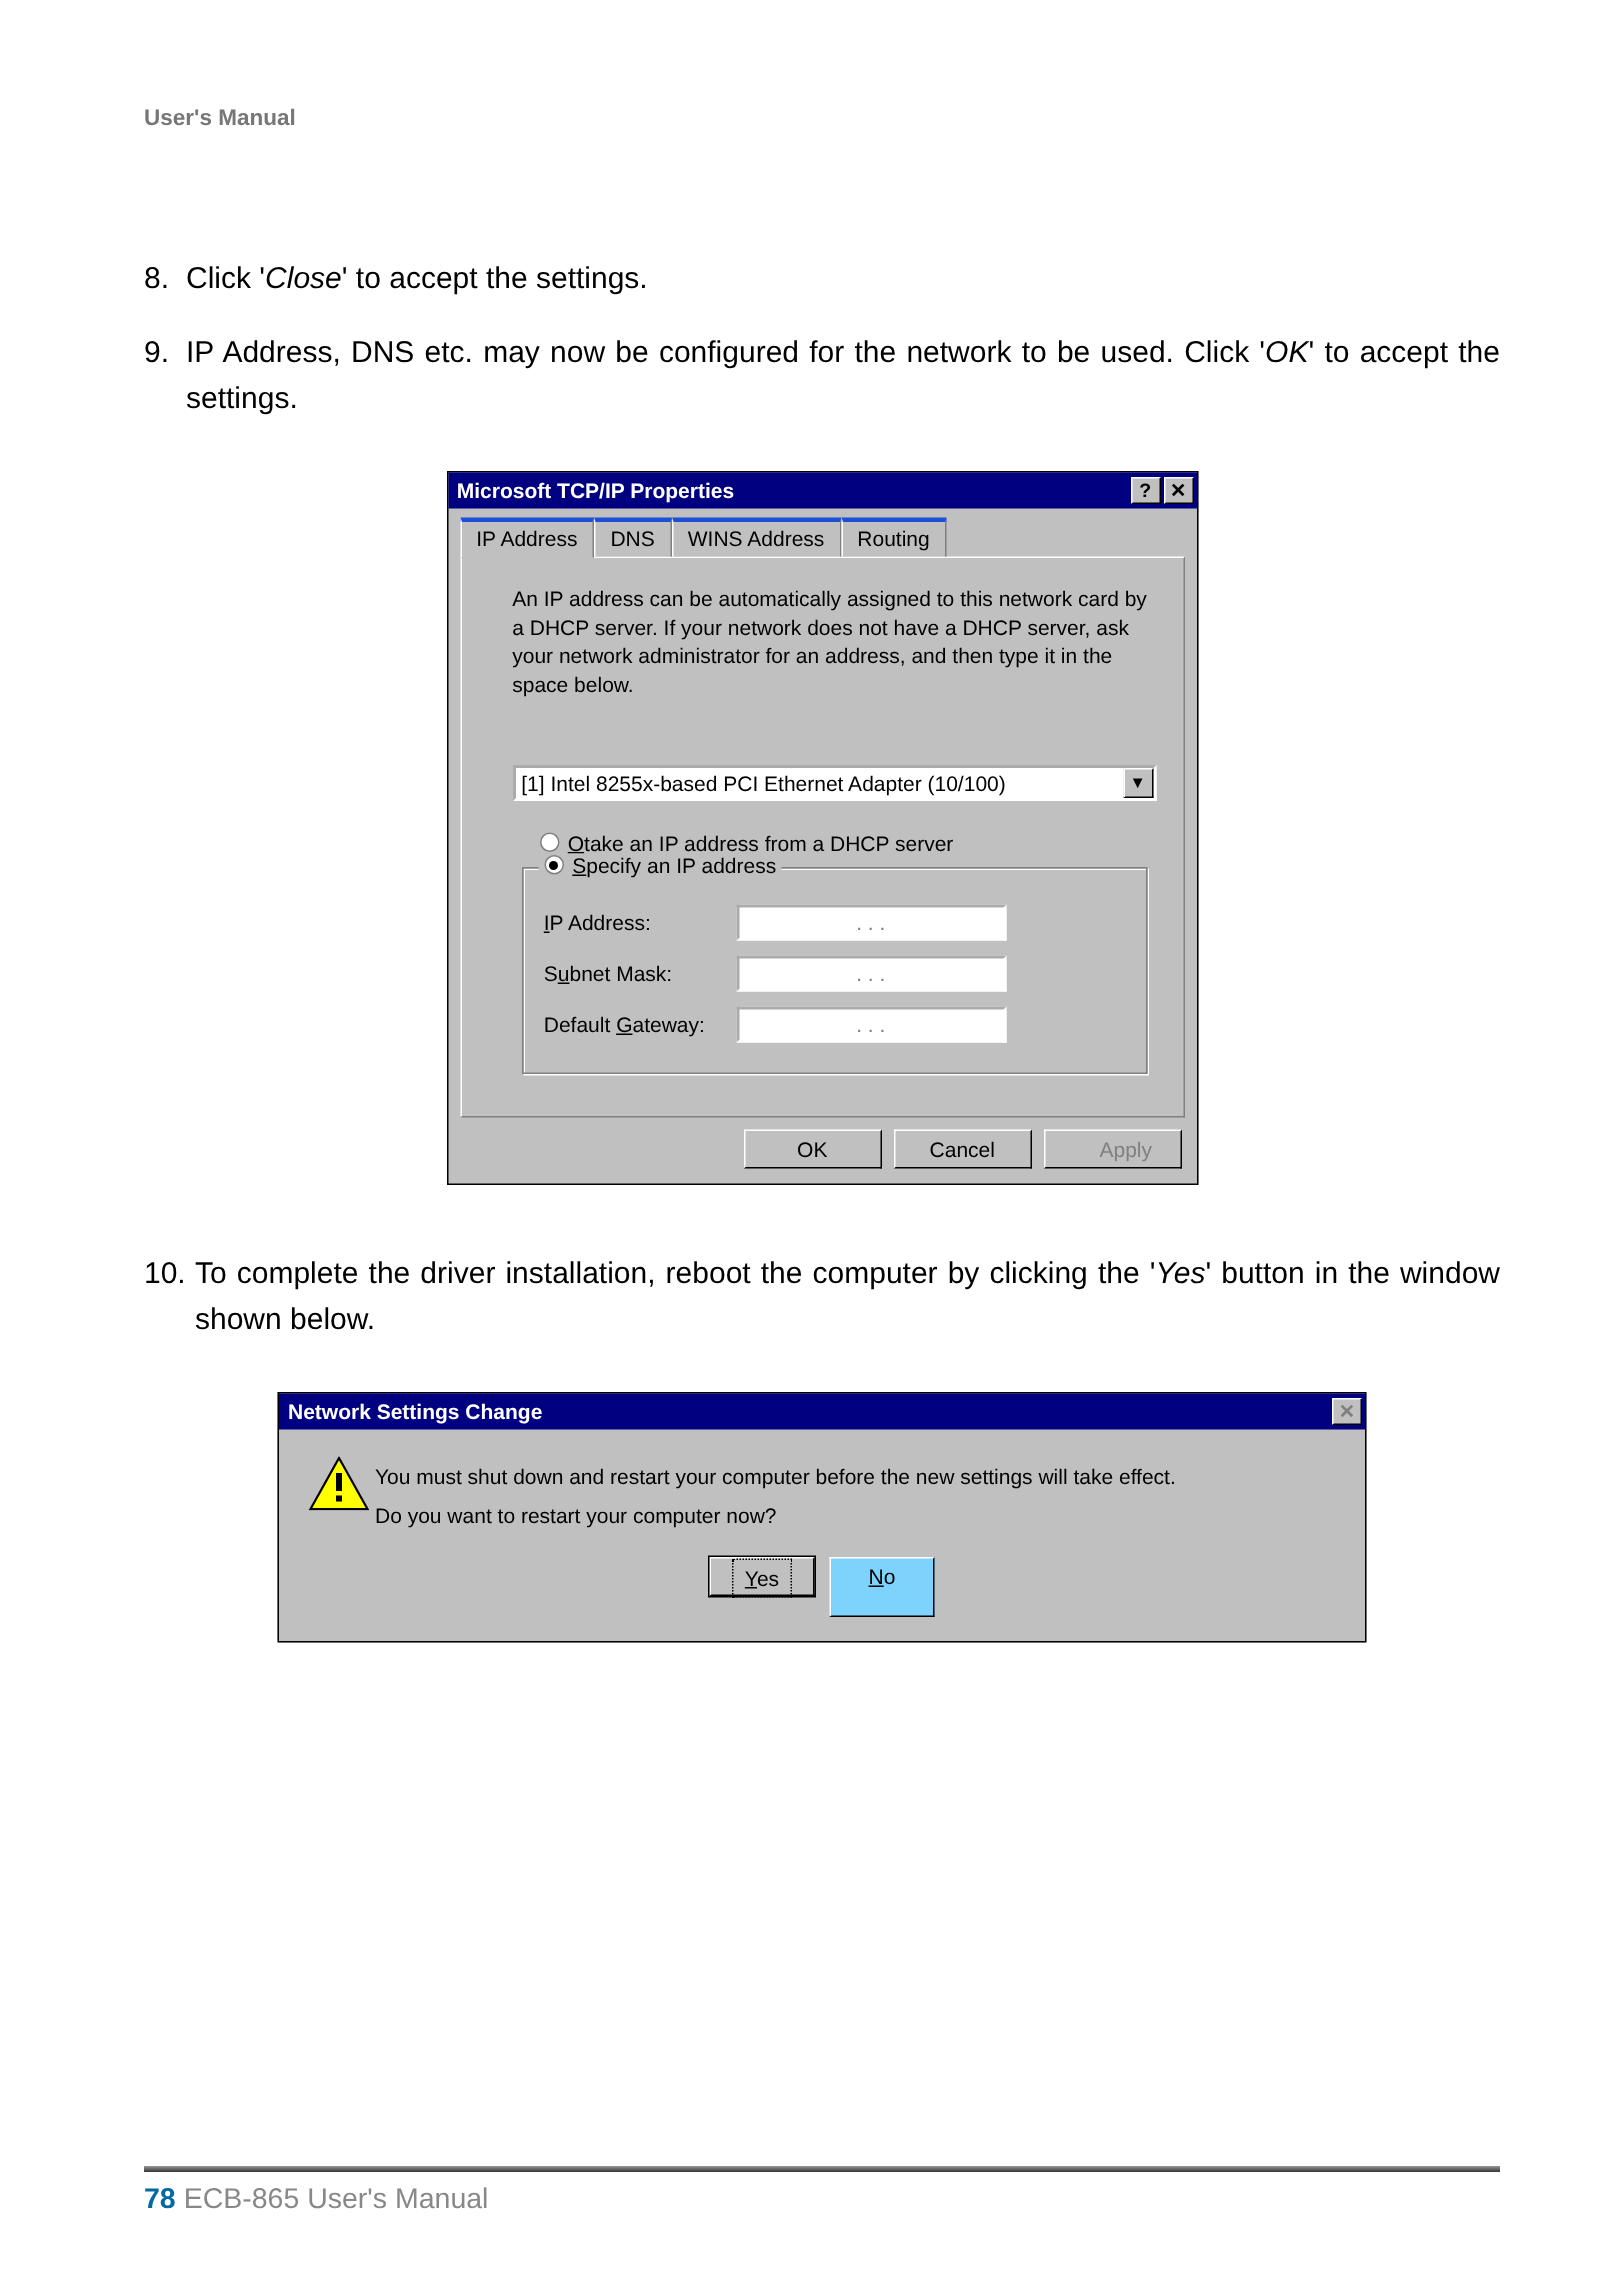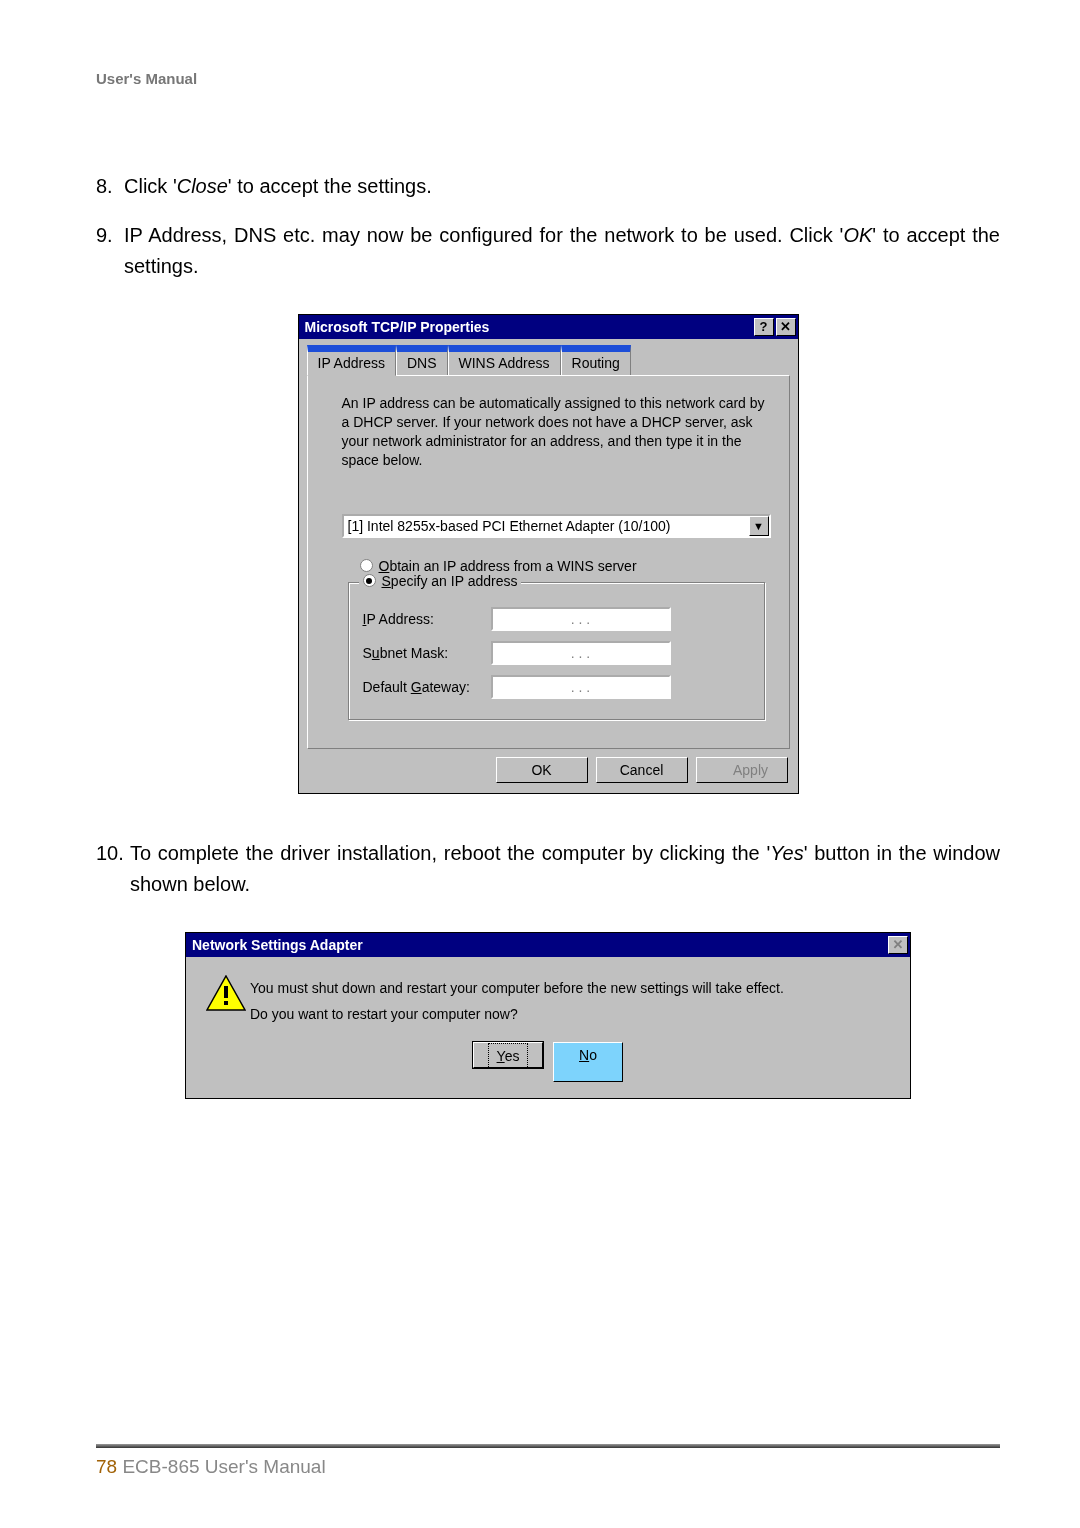--- a/index.html
+++ b/index.html
@@ -71,21 +71,21 @@
     text-align: center;
     line-height: 16px;
   }
   .tabbar {
     display: flex;
     padding: 6px 8px 0 8px;
     gap: 0;
   }
   .tab {
     padding: 3px 10px 4px 10px;
-    border-top: 7px solid #1d4ed8;
+    border-top: 3px solid #1d4ed8;
     border-left: 1px solid #fff;
     border-right: 1px solid #808080;
     background: #c0c0c0;
     position: relative;
     font-size: 14px;
   }
   .tab.active {
     z-index: 2;
     border-bottom: 1px solid #c0c0c0;
     margin-bottom: -1px;
@@ -227,21 +227,21 @@
   .footer {
     position: absolute;
     left: 96px; right: 80px; bottom: 50px;
   }
   .footer-rule {
     height: 4px;
     background: linear-gradient(#999, #333);
     margin-bottom: 8px;
   }
   .footer-text { font-size: 19px; }
-  .footer-text .pg { color: #a16207; font-weight: normal; text-align: right; }
+  .footer-text .pg { color: #0369a1; font-weight: bold; text-align: right; }
   .footer-text .rest { color: #888; }
 </style>
 </head>
 <body>
 
 <div class="page">
   <div class="header">User's Manual</div>
 
   <div class="body-text">
     <div class="list-item">
@@ -278,21 +278,21 @@
         <div class="desc-text">An IP address can be automatically assigned to this network card by a DHCP server.  If your network does not have a DHCP server, ask your network administrator for an address, and then type it in the space below.</div>
 
         <div class="combo">
           <div class="combo-text">[1] Intel 8255x-based PCI Ethernet Adapter (10/100)</div>
           <div class="combo-btn">▼</div>
         </div>
 
         <div class="radio-row">
           <div class="radio-outer"></div>
           <span>
-            <span class="underline-accel">O</span><span>btain an IP address from a WINS server</span>
+            <span class="underline-accel">O</span><span>take an IP address from a DHCP server</span>
           </span>
         </div>
 
         <div class="group-box">
           <div class="group-title">
             <div class="radio-outer">
                 <div class="radio-inner"></div>
               </div>
             <span>
               <span class="underline-accel">S</span><span>pecify an IP address</span>
@@ -336,21 +336,21 @@
       <div class="list-num" style="min-width:34px">10.</div>
       <div class="list-content">
         <span>To complete the driver installation, reboot the computer by clicking the '</span><span class="italic">Yes</span><span>' button in the window shown below.</span>
       </div>
     </div>
   </div>
 
   <div class="dialog-wrap">
     <div class="netchg">
       <div class="titlebar">
-        <span class="title-text">Network Settings Adapter</span>
+        <span class="title-text">Network Settings Change</span>
         <div class="tb-close-gray">✕</div>
       </div>
       <div class="msg-body">
         <svg class="warn-icon" viewBox="0 0 40 36">
           <polygon points="20,1 39,35 1,35" fill="#ffff00" stroke="#000" stroke-width="1.5"></polygon>
           <rect x="18" y="11" width="4" height="12" fill="#000"></rect>
           <rect x="18" y="26" width="4" height="4" fill="#000"></rect>
         </svg>
         <div class="msg-text">
           <div>You must shut down and restart your computer before the new settings will take effect.</div>

